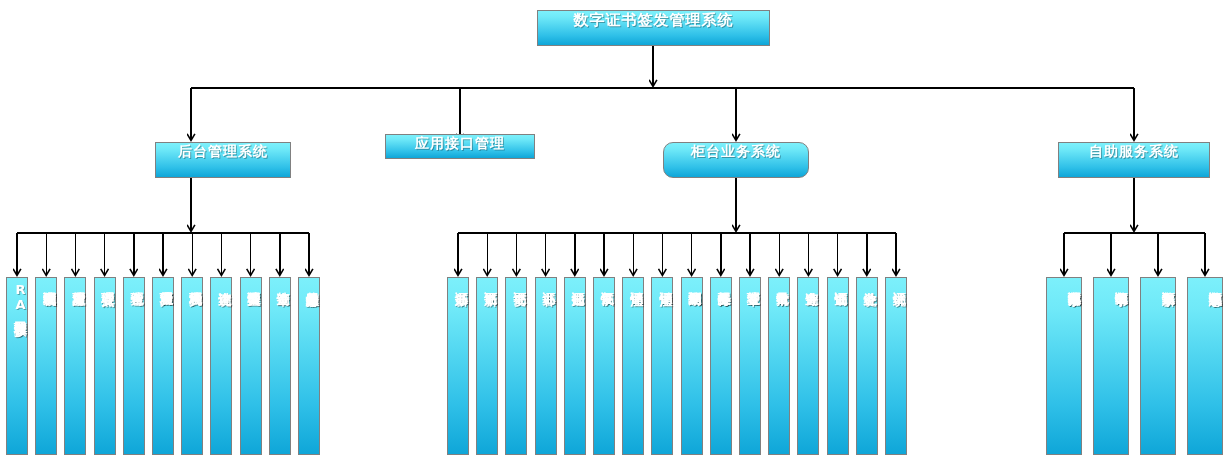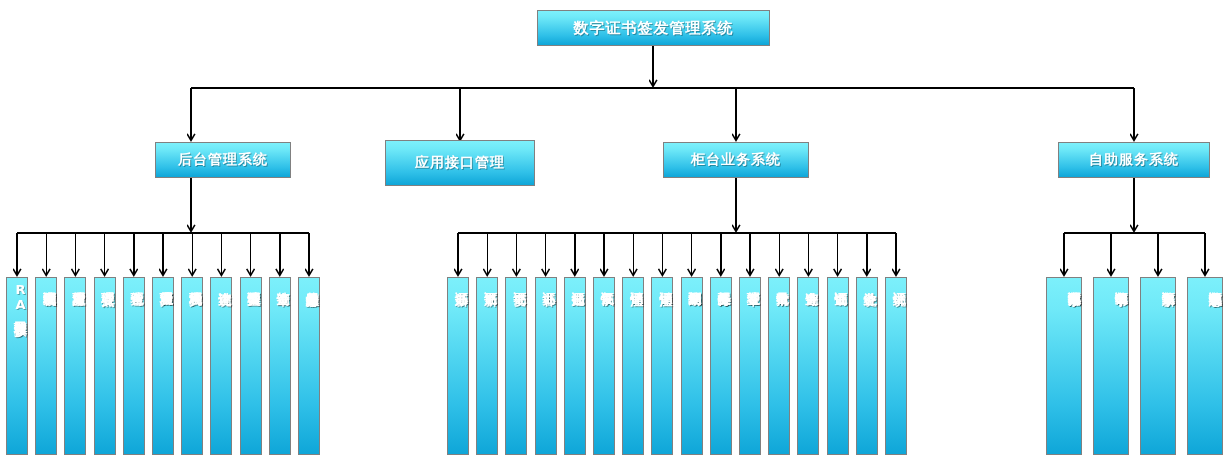--- a/index.html
+++ b/index.html
@@ -24,21 +24,20 @@
 
   
   .node {
     position: absolute;
     border: 1px solid #808080;
     background: linear-gradient(to bottom, #7cf0fb 0%, #6fe9f8 18%, #2fc0e8 72%, #0fa6d8 100%);
     color: #ffffff;
     font-weight: bold;
     text-shadow: 1px 1px 0 rgba(0,0,0,0.30);
     display: flex;
-    align-items: center;
     justify-content: center;
     z-index: 2;
   }
 
   .node.root {
     font-size: 15px;
     letter-spacing: 1px;
   }
   .node.l2 {
     font-size: 14px;
@@ -122,25 +121,25 @@
   </svg>
 
   <div class="node root" style="left:537px; top:10px; width:233px; height:36px;">
     <span>数字证书签发管理系统</span>
   </div>
 
   <div class="node l2" style="left:123px; top:142px; width:136px; height:36px;margin-left:32px;">
     <span>后台管理系统</span>
   </div>
 
-  <div class="node l2" style="left:385px; top:140px; width:150px; height:46px;">
+  <div class="node l2" style="left:385px; top:134px; width:150px; height:25px;">
     <span>应用接口管理</span>
   </div>
 
-  <div class="node l2" style="left:663px; top:142px; width:146px; height:36px;">
+  <div class="node l2" style="left:663px; top:142px; width:146px; height:36px;border-radius:10px;">
     <span>柜台业务系统</span>
   </div>
 
   <div class="node l2" style="left:1058px; top:142px; width:152px; height:36px;">
     <span>自助服务系统</span>
   </div>
 
   <div id="leaves-backend">
       <div class="node leaf" style="left: 6px; top: 277px; width: 22px; height: 178px;">
         <span class="vtext">RA接口参数管理</span>

